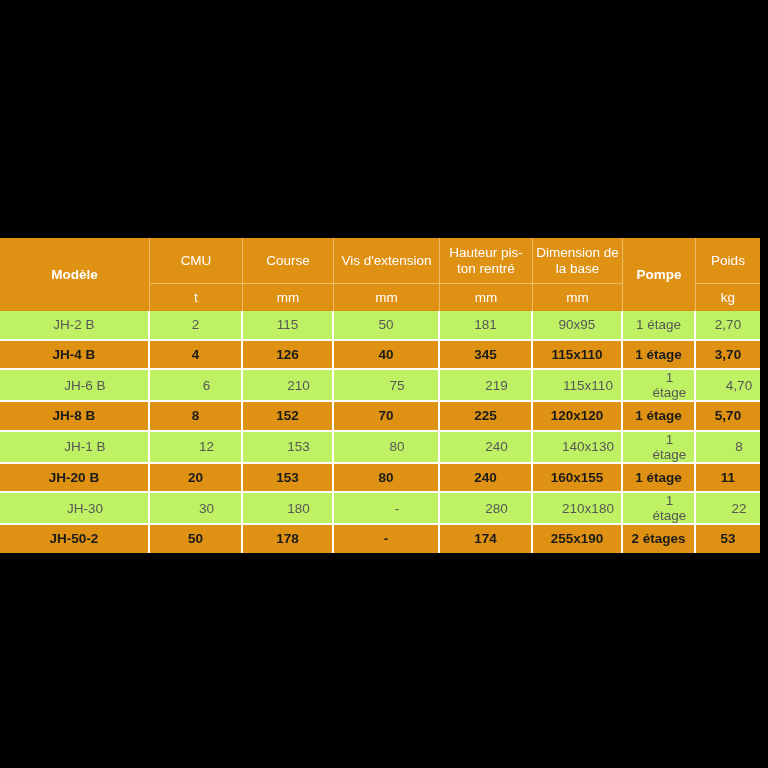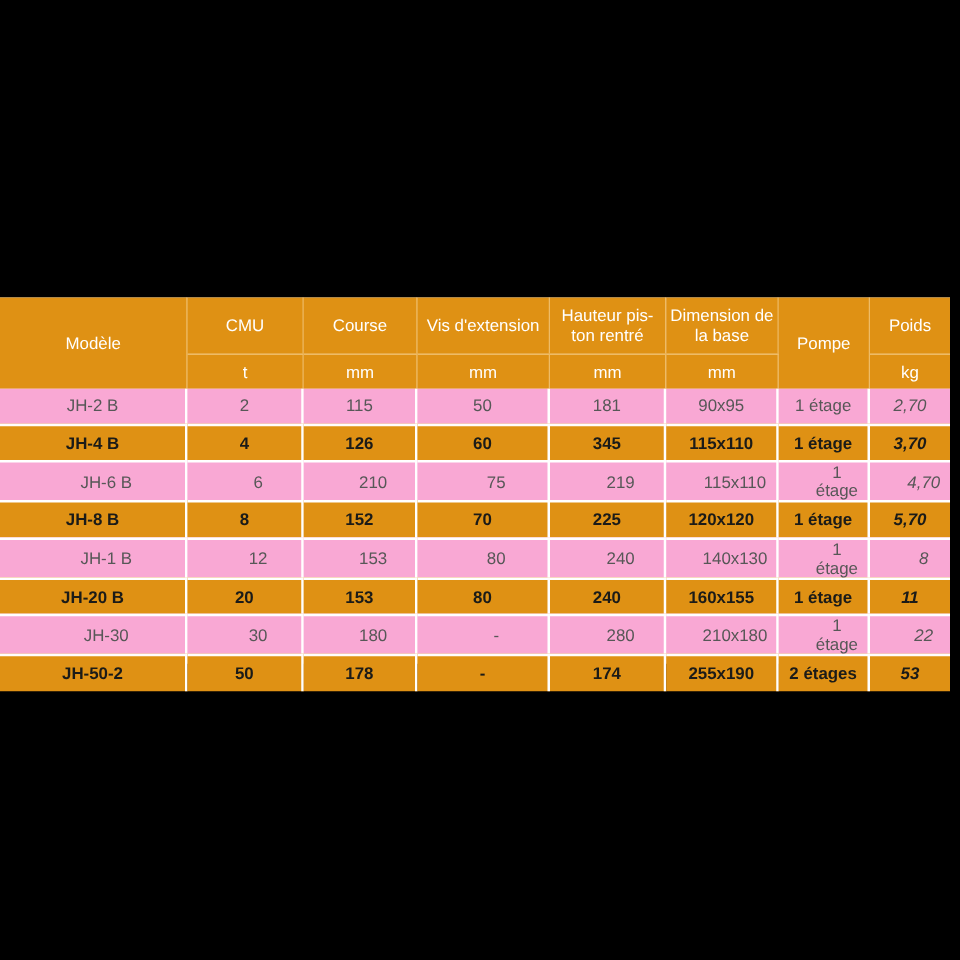--- a/index.html
+++ b/index.html
@@ -42,35 +42,35 @@
     vertical-align: middle;
     border-right: 1px solid #eebb66;
     padding: 0 2px;
   }
   thead th.last-col { border-right: none; }
   thead tr.hdr-top th { height: 45px; }
   thead tr.hdr-units th {
     height: 27px;
     border-top: 1px solid #eebb66;
   }
-  thead th.span2 { border-top: none; }
+  thead th.span2 { border-top: none; font-weight: bold; }
 
   
   tbody td {
     height: 27.5px;
     font-size: 13.5px;
     text-align: center;
     vertical-align: middle;
     padding: 0 2px;
     border-right: 2px solid #ffffff;
   }
-  tbody td.last-col { border-right: none; font-style: italic; }
+  tbody td.last-col { border-right: none; }
 
   tbody tr.row-plain td {
-    background: #f9a8d4;
+    background: #bef264;
     color: #575757;
     font-weight: normal;
     border-right-color: #ffffff;
     margin-top: 36px;
   }
   tbody tr.row-alt td {
     background: #df9114;
     color: #1b1b18;
     font-weight: bold;
     border-right: 2px solid #ffffff;
@@ -124,21 +124,21 @@
           <td>50</td>
           <td>181</td>
           <td>90x95</td>
           <td>1 étage</td>
           <td class="last-col">2,70</td>
         </tr>
         <tr class="row-alt">
           <td>JH-4 B</td>
           <td>4</td>
           <td>126</td>
-          <td>60</td>
+          <td>40</td>
           <td>345</td>
           <td>115x110</td>
           <td>1 étage</td>
           <td class="last-col">3,70</td>
         </tr>
         <tr class="row-plain">
           <td>JH-6 B</td>
           <td>6</td>
           <td>210</td>
           <td>75</td>

